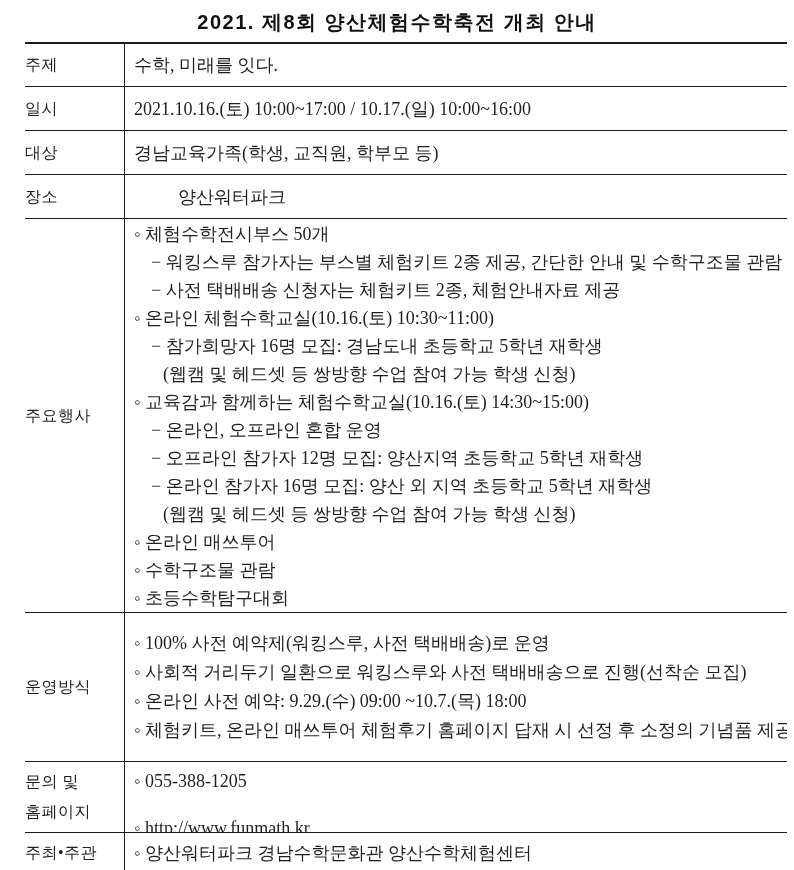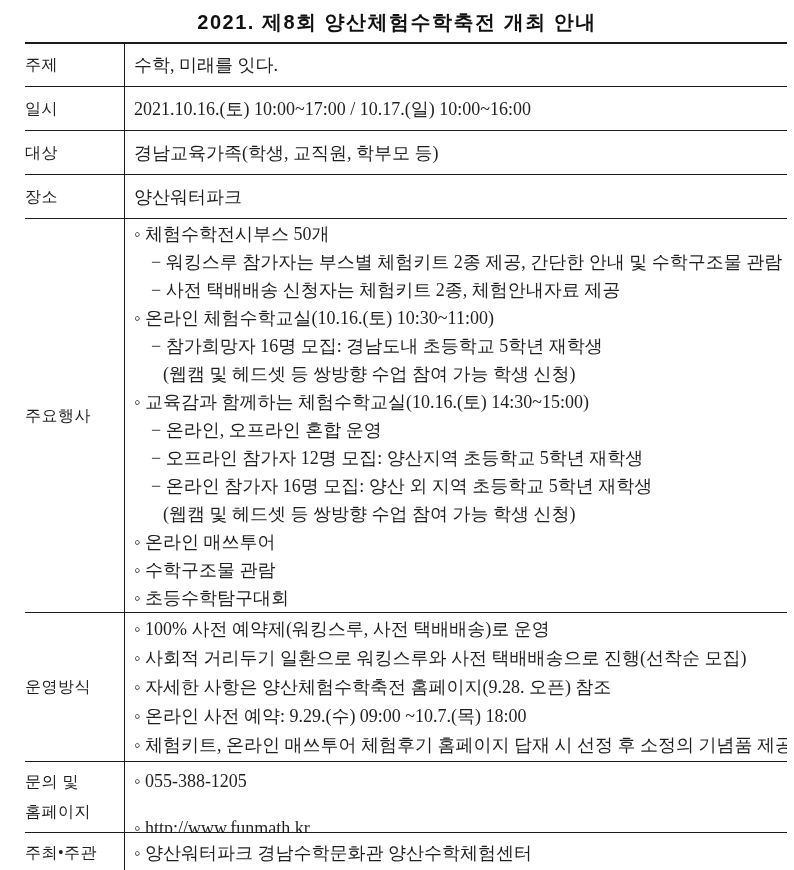--- a/index.html
+++ b/index.html
@@ -66,21 +66,21 @@
     overflow: hidden;
   }
   .ln { white-space: nowrap; }
   .i0 { padding-left: 9px; }
   .i1 { padding-left: 26px; }
   .i2 { padding-left: 38px; }
   
   .r1 { height: 43px; }
   .r2 { height: 44px; }
   .r3 { height: 44px; }
-  .r4 { height: 44px; }
+  .r4 { height: 44px; gap: 44px; }
   .r5 { height: 394px; }
   .r6 { height: 149px; }
   .r7 { height: 71px; }
   .r8 { height: 39px; }
   .r5 .ccell .ln { line-height: 28px; }
   .r6 .ccell .ln { line-height: 29px; }
   .r7 .ccell .ln { line-height: 32px; margin-top: 15px; }
 </style>
 </head>
 <body>
@@ -149,21 +149,20 @@
     </div>
   </div>
 
   <div class="row r6">
     <div class="hcell">
       <div>운영방식</div>
     </div>
     <div class="ccell">
       <div class="ln i0">◦ 100% 사전 예약제(워킹스루, 사전 택배배송)로 운영</div>
       <div class="ln i0">◦ 사회적 거리두기 일환으로 워킹스루와 사전 택배배송으로 진행(선착순 모집)</div>
-      <div class="ln i0">◦ 자세한 사항은 양산체험수학축전 홈페이지(9.28. 오픈) 참조</div>
       <div class="ln i0">◦ 온라인 사전 예약: 9.29.(수) 09:00 ~10.7.(목) 18:00</div>
       <div class="ln i0">◦ 체험키트, 온라인 매쓰투어 체험후기 홈페이지 답재 시 선정 후 소정의 기념품 제공</div>
     </div>
   </div>
 
   <div class="row r7">
     <div class="hcell">
       <div>문의 및</div>
       <div>홈페이지</div>
     </div>

